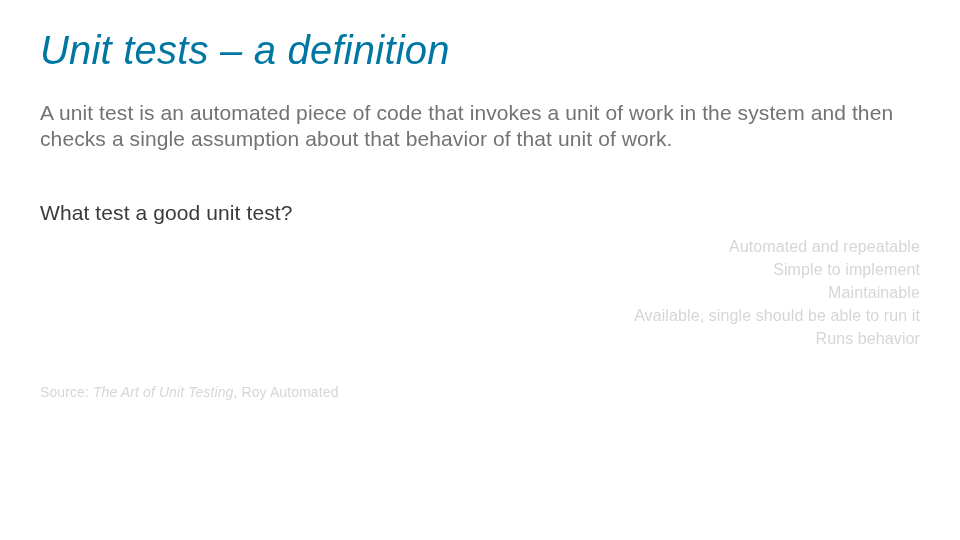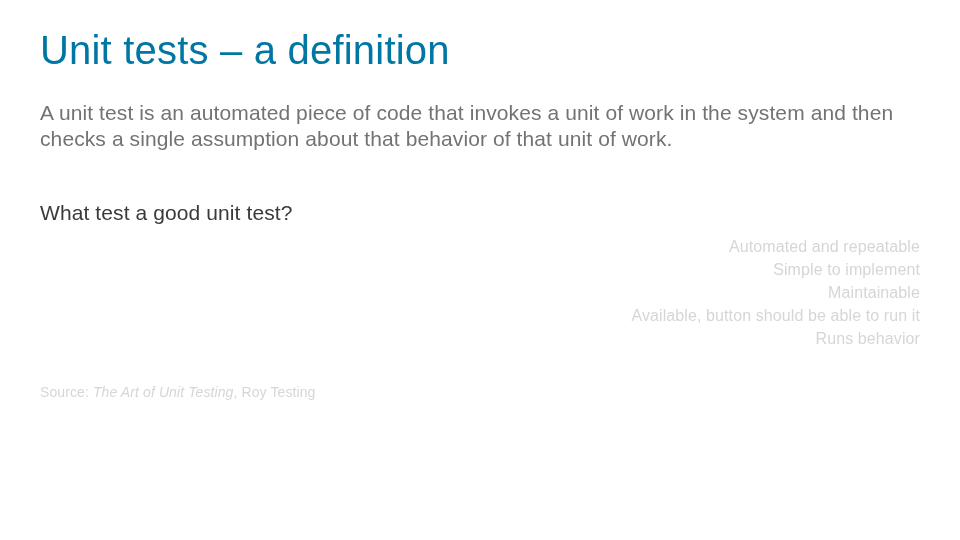--- a/index.html
+++ b/index.html
@@ -21,20 +21,21 @@
       width: 100%;
       height: 100%;
     }
     .title {
       font-size: 40px;
       font-weight: 300;
       color: #0076a3;
       line-height: 1.1;
       margin-bottom: 28px;
       letter-spacing: 0.2px;
+      font-style: italic;
     }
     .definition {
       font-size: 21px;
       font-weight: 300;
       color: #737373;
       line-height: 1.25;
       margin-bottom: 48px;
       max-width: 880px;
       letter-spacing: 0.1px;
     }
@@ -71,19 +72,19 @@
 <body>
 
 <div class="slide">
   <h1 class="title">Unit tests – a definition</h1>
   <p class="definition">A unit test is an automated piece of code that invokes a unit of work in the system and then checks a single assumption about that behavior of that unit of work.</p>
   <p class="subheading">What test a good unit test?</p>
   <ul class="bullets">
     <li>Automated and repeatable</li>
     <li>Simple to implement</li>
     <li>Maintainable</li>
-    <li>Available, button should be able to run it</li>
+    <li>Available, single should be able to run it</li>
     <li>Runs behavior</li>
   </ul>
   <p class="source">
-    <span>Source: </span><span class="book-title">The Art of Unit Testing</span><span>, Roy Testing</span>
+    <span>Source: </span><span class="book-title">The Art of Unit Testing</span><span>, Roy Automated</span>
   </p>
 </div>
 
 </body></html>

